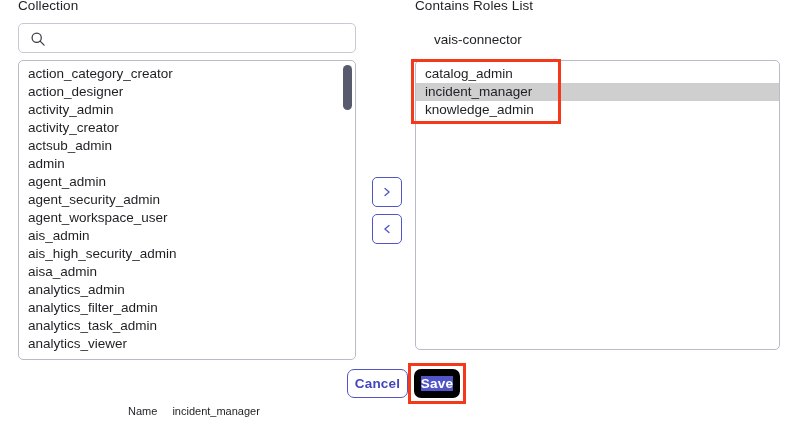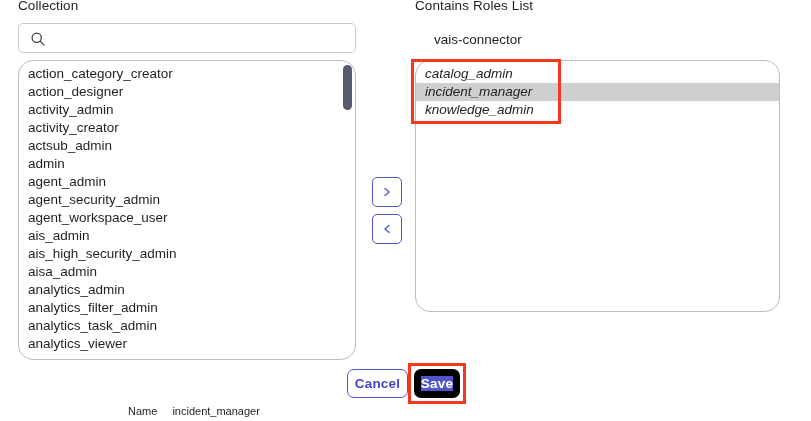--- a/index.html
+++ b/index.html
@@ -79,36 +79,35 @@
     padding: 0;
     height: 22px;
   }
   .search-wrap input::placeholder { color: #9a9aa6; }
 
   
   .listbox {
     position: absolute;
     box-sizing: border-box;
     border: 1px solid #b9bcc8;
-    border-radius: 15px;
+    border-radius: 5px;
     background: #ffffff;
     overflow: hidden;
   }
   #collection-listbox {
     left: 18px;
     top: 60px;
     width: 338px;
     height: 300px;
   }
   #roles-listbox {
     left: 415px;
     top: 60px;
     width: 365px;
-    height: 252px;
-    font-style: italic;
+    height: 290px;
   }
   .list-inner {
     position: absolute;
     left: 0; top: 4px; right: 0; bottom: 0;
   }
   .opt {
     font-size: 13.5px;
     line-height: 18px;
     height: 18px;
     padding: 0 0 0 9px;

